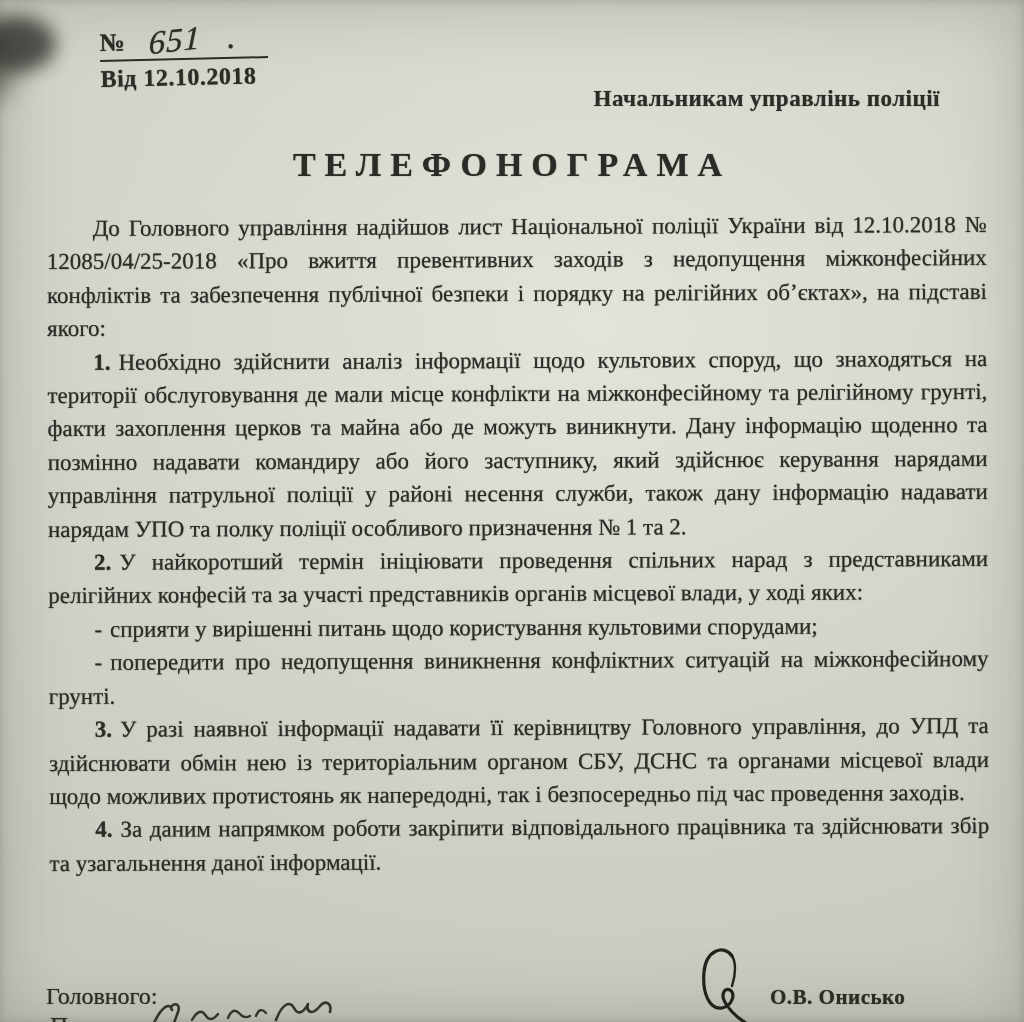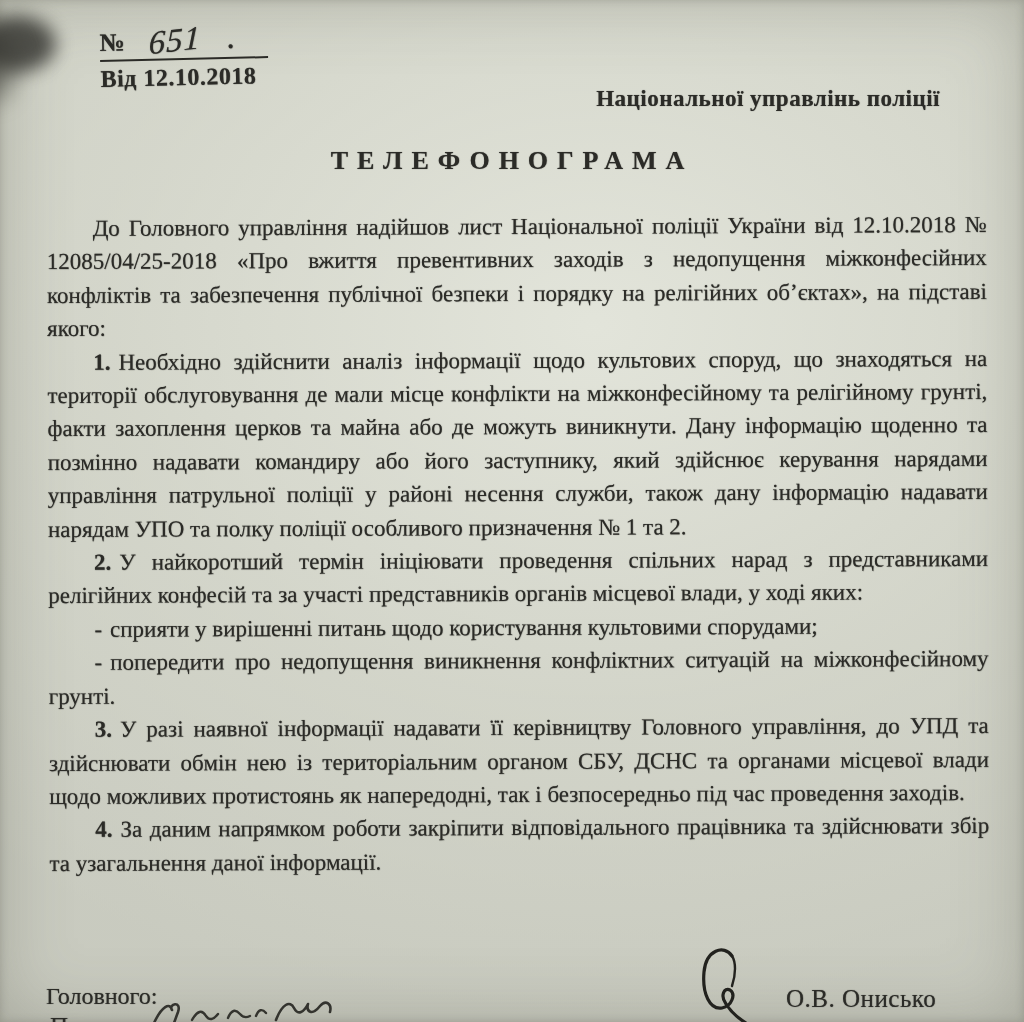--- a/index.html
+++ b/index.html
@@ -77,21 +77,21 @@
     font-weight:bold;
     font-size:23px;
     letter-spacing:0.5px;
   }
 
   .title {
     position:absolute;
     top:146px; left:0; right:0;
     margin:0;
     text-align:center;
-    font-size:26px;
+    font-size:34px;
     font-weight:bold;
     letter-spacing:9px;
   }
 
   .body-text {
     position:absolute;
     top:210px; left:48px; right:36px;
     font-size:23px;
     line-height:33.4px;
     text-align:justify;
@@ -119,42 +119,42 @@
   .handwriting-bottom {
     position:absolute;
     left:148px; top:998px;
   }
   .sig-flourish {
     position:absolute;
     left:676px; top:946px;
   }
   .signer-name {
     position:absolute;
-    left:786px; top:985px;
-    font-weight:normal;
-    font-size:25px;
+    left:770px; top:985px;
+    font-weight:bold;
+    font-size:21px;
     letter-spacing:0.5px;
   }
 </style>
 </head>
 <body>
 
 <div class="page">
 
   <div class="smudge"></div>
   <div class="smudge2"></div>
 
   <div class="doc-number-block">
     <div class="doc-number">
       <span class="no-label">№</span><span class="no-value">651</span><span class="no-dot">.</span>
     </div>
     <div class="doc-date">Від 12.10.2018</div>
   </div>
 
-  <div class="addressee">Національної управлінь поліції</div>
+  <div class="addressee">Начальникам управлінь поліції</div>
 
   <h1 class="title">ТЕЛЕФОНОГРАМА</h1>
 
   <div class="body-text">
     <p><b class="para-num"></b><span>До Головного управління надійшов лист Національної поліції України від 12.10.2018 № 12085/04/25-2018 «Про вжиття превентивних заходів з недопущення міжконфесійних конфліктів та забезпечення публічної безпеки і порядку на релігійних об’єктах», на підставі якого:</span></p>
     <p><b class="para-num">1.</b><span>Необхідно здійснити аналіз інформації щодо культових споруд, що знаходяться на території обслуговування де мали місце конфлікти на міжконфесійному та релігійному грунті, факти захоплення церков та майна або де можуть виникнути. Дану інформацію щоденно та позмінно надавати командиру або його заступнику, який здійснює керування нарядами управління патрульної поліції у районі несення служби, також дану інформацію надавати нарядам УПО та полку поліції особливого призначення № 1 та 2.</span></p>
     <p><b class="para-num">2.</b><span>У найкоротший термін ініціювати проведення спільних нарад з представниками релігійних конфесій та за участі представників органів місцевої влади, у ході яких:</span></p>
     <p><span class="para-dash">-</span><span>сприяти у вирішенні питань щодо користування культовими спорудами;</span></p>
     <p><span class="para-dash">-</span><span>попередити про недопущення виникнення конфліктних ситуацій на міжконфесійному грунті.</span></p>
     <p><b class="para-num">3.</b><span>У разі наявної інформації надавати її керівництву Головного управління, до УПД та здійснювати обмін нею із територіальним органом СБУ, ДСНС та органами місцевої влади щодо можливих протистоянь як напередодні, так і безпосередньо під час проведення заходів.</span></p>

